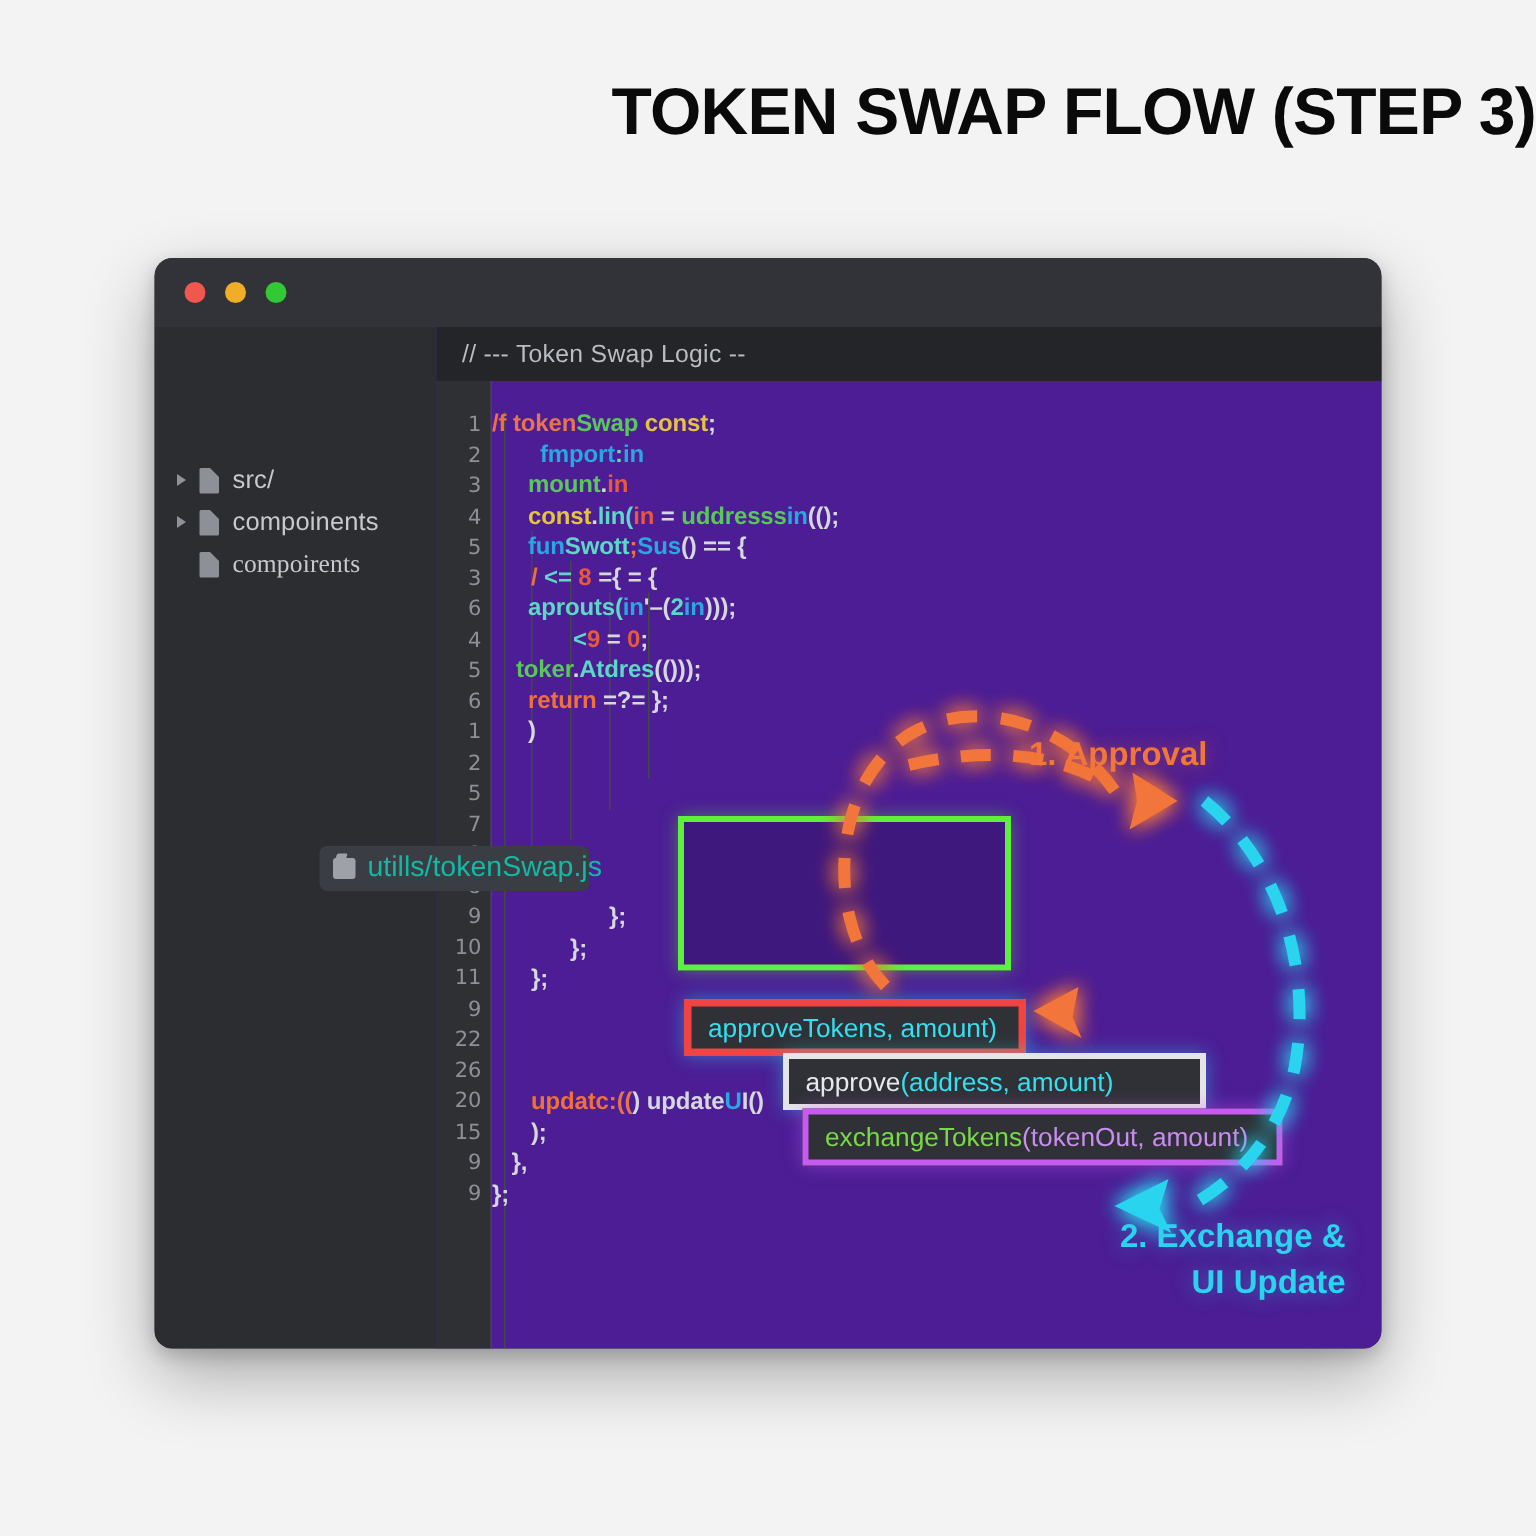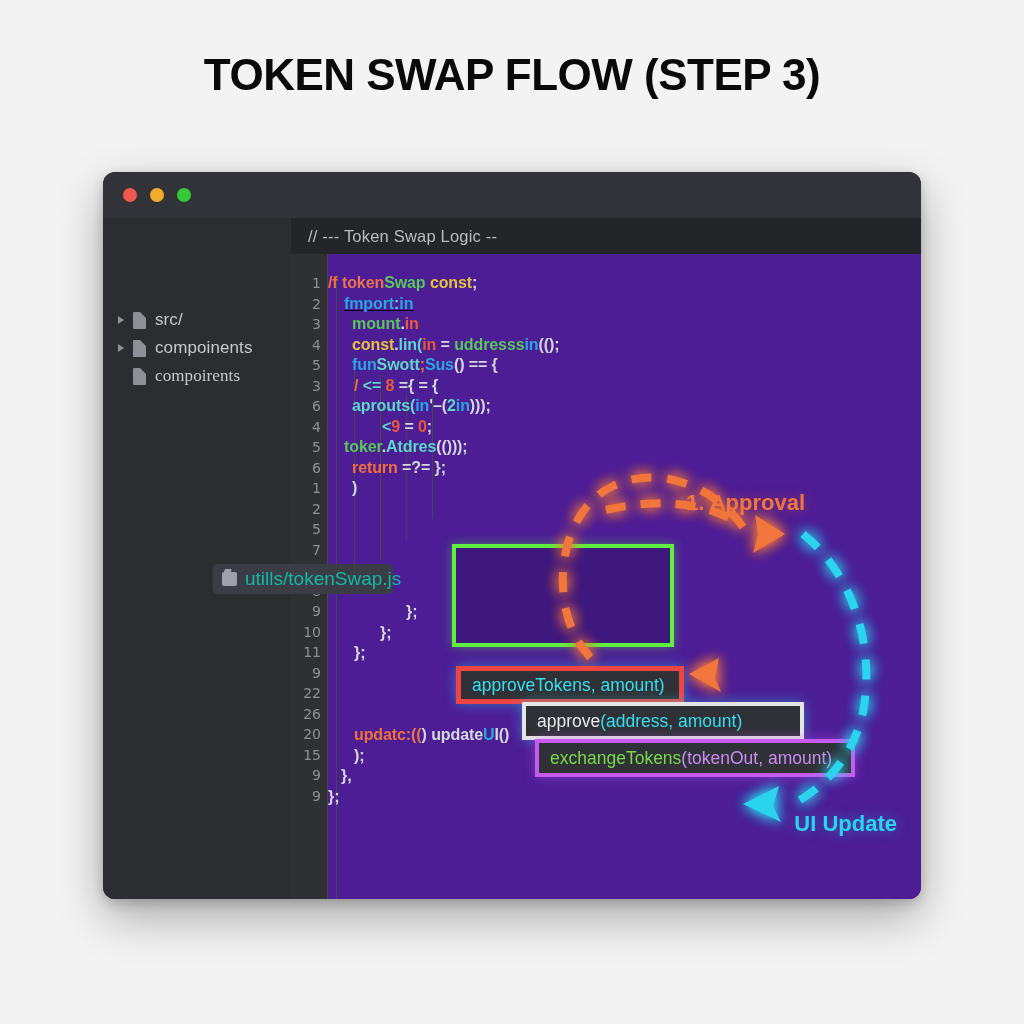--- a/index.html
+++ b/index.html
@@ -7,21 +7,21 @@
     width: 1024px; height: 1024px;
     background: #f4f4f4;
     font-family: "Liberation Sans", sans-serif;
     overflow: hidden;
   }
   #stage { position: relative; width: 1024px; height: 1024px; background: #f3f3f3; }
 
   
   #page-title {
     position: absolute; left: 0; top: 50px; width: 1024px;
-    text-align: center;
+    text-align: right;
     font-size: 44px; font-weight: bold; letter-spacing: -0.5px;
     color: #0a0a0a;
     font-family: "Liberation Sans", sans-serif;
   }
 
   
   #window {
     position: absolute; left: 103px; top: 172px;
     width: 818px; height: 727px;
     background: #2b2d31;
@@ -281,21 +281,21 @@
 
       <div id="code">
 
         <div class="ind" style="left:26px; top:100px; height:224px;"></div>
         <div class="ind" style="left:52px; top:120px; height:186px;"></div>
         <div class="ind" style="left:78px; top:141px; height:145px;"></div>
         <div class="ind" style="left:104px; top:141px; height:124px;"></div>
         <div class="ind" style="left:8px;  top:20px;  height:752px;"></div>
 
         <div class="cl" style="top:19px;  left:0px;"><span class="t-ora">/f</span> <span class="t-fn">token</span><span class="t-grn">Swap</span> <span class="t-yel">const</span><span class="t-pln">;</span></div>
-        <div class="cl" style="top:40px;  left:16px;text-decoration:underline;"><span class="t-var">fmport</span><span class="t-cls">:</span><span class="t-var">in</span></div>
+        <div class="cl" style="top:40px;  left:32px;"><span class="t-var">fmport</span><span class="t-cls">:</span><span class="t-var">in</span></div>
         <div class="cl" style="top:60px;  left:24px;"><span class="t-grn">mount</span><span class="t-pln">.</span><span class="t-num">in</span></div>
         <div class="cl" style="top:81px;  left:24px;"><span class="t-yel">const</span><span class="t-pln">.</span><span class="t-cls">lin(</span><span class="t-num">in</span> <span class="t-pln">=</span> <span class="t-grn">uddresss</span><span class="t-var">in</span><span class="t-pln">(();</span></div>
         <div class="cl" style="top:101px; left:24px;"><span class="t-var">fun</span><span class="t-cls">Swott</span><span class="t-ora">;</span><span class="t-var">Sus</span><span class="t-pln">() == {</span></div>
 
         <div class="cl" style="top:122px; left:26px;"><span class="t-ora">/</span> <span class="t-cls">&lt;=</span> <span class="t-num">8</span> <span class="t-pln">={ = {</span></div>
         <div class="cl" style="top:142px; left:24px;"><span class="t-cls">aprouts(</span><span class="t-var">in</span><span class="t-pln">'–(</span><span class="t-cls">2</span><span class="t-var">in</span><span class="t-pln">)));</span></div>
         <div class="cl" style="top:163px; left:24px;margin-left:30px;"><span class="t-cls">&lt;</span><span class="t-num">9</span> <span class="t-pln">=</span> <span class="t-num">0</span><span class="t-pln">;</span></div>
         <div class="cl" style="top:183px; left:16px;"><span class="t-grn">toker</span><span class="t-pln">.</span><span class="t-cls">Atdres</span><span class="t-pln">(()));</span></div>
         <div class="cl" style="top:204px; left:24px;"><span class="t-ora">return</span> <span class="t-pln">=?= };</span></div>
 
@@ -362,17 +362,18 @@
       <g filter="url(#glowC)">
         <path d="M 700 362 C 752 404, 772 478, 760 540 C 750 586, 720 616, 690 632" stroke="#2ad4ef" stroke-width="8" fill="none" stroke-dasharray="20 16" stroke-linecap="butt"></path>
 
         <polygon points="640,632 676,614 670,634 678,650" fill="#2ad4ef"></polygon>
       </g>
     </svg>
 
     <div id="lbl-approval">1. Approval</div>
 
     <div id="lbl-exchange">
+      <div>2. Exchange &amp;</div>
       <div>UI Update</div>
     </div>
 
   </div>
 </div>
 
 </body></html>

